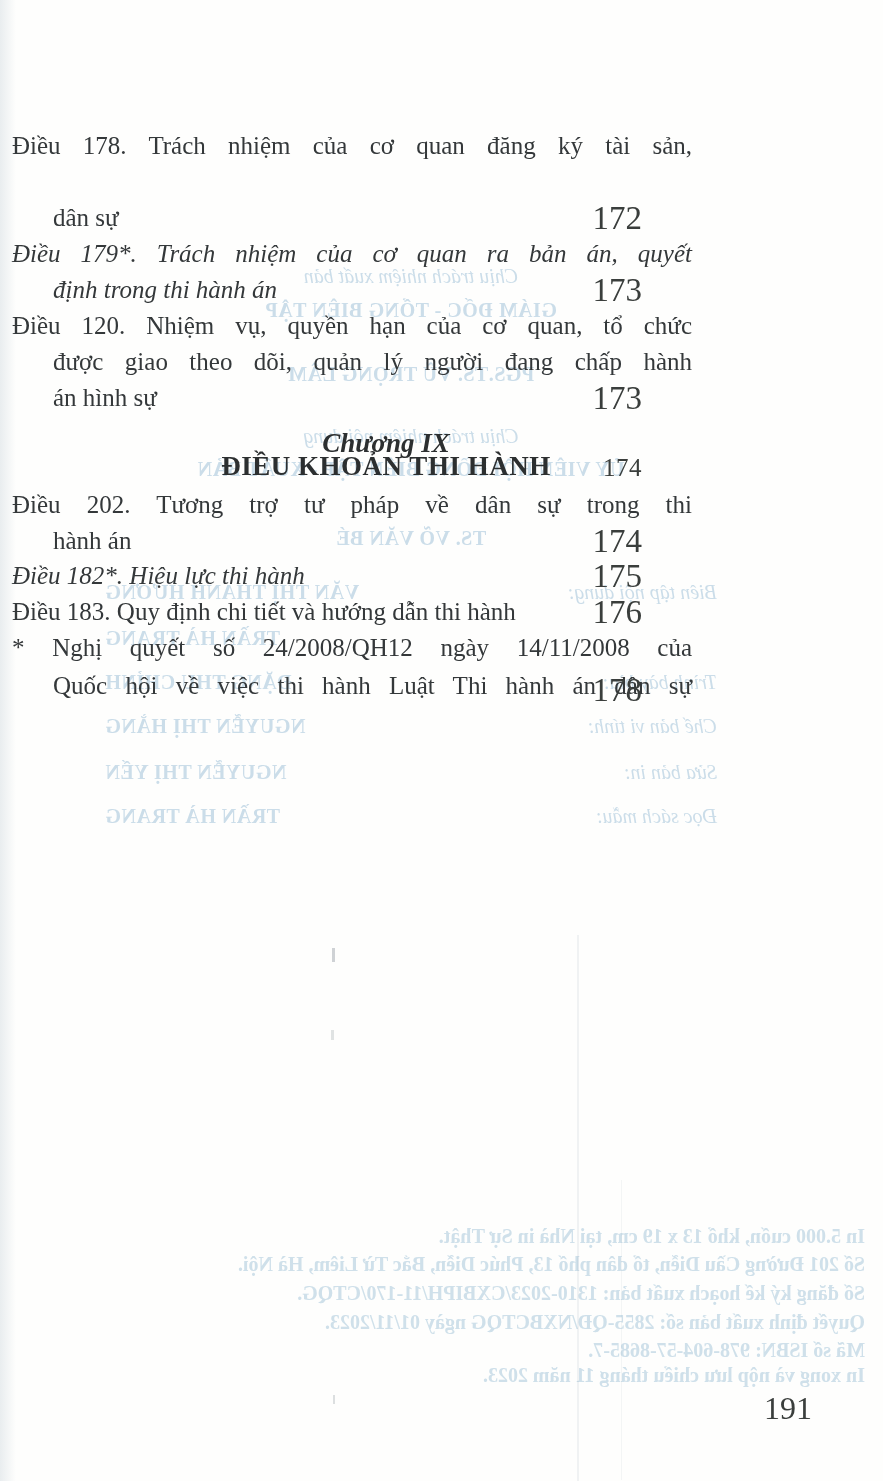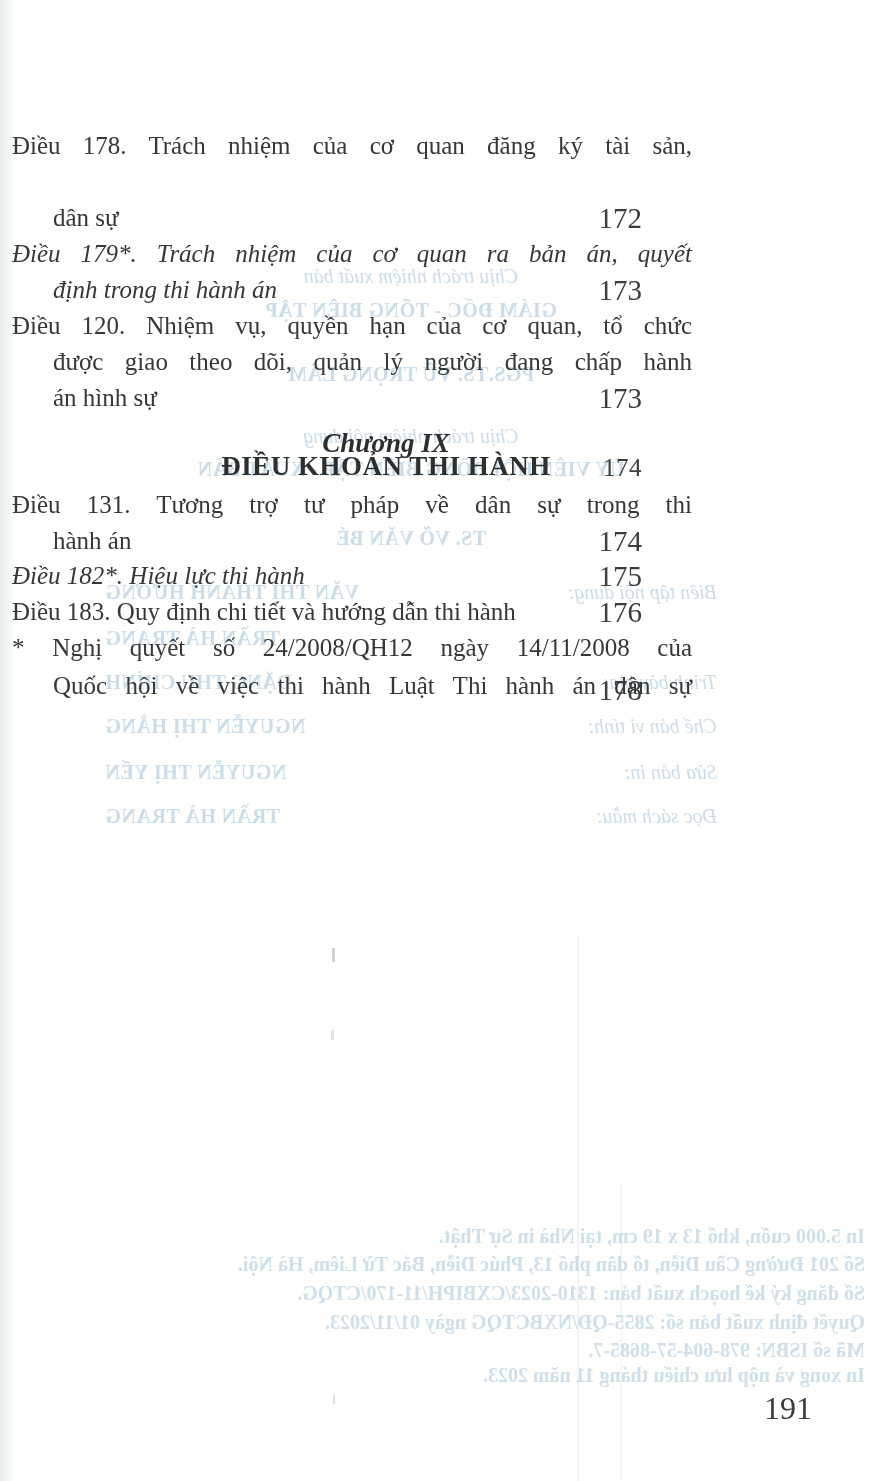--- a/index.html
+++ b/index.html
@@ -26,21 +26,21 @@
   
   .row{position:absolute;left:0;width:713px;font-size:25px;line-height:31px;color:#34383a;}
   .row .txt{display:block;margin-left:12px;width:680px;}
   .row.ind .txt{margin-left:53px;width:639px;}
   .row.just .txt{text-align:justify;text-align-last:justify;}
   .row.italic{font-style:italic;}
   .row.center .txt{margin-left:12px;width:748px;text-align:center;text-align-last:center;}
   .row.chap{font-weight:bold;font-style:italic;font-size:27px;color:#2c2f30;}
   .row.head{font-weight:bold;font-size:27px;letter-spacing:0.5px;color:#2c2f30;}
   .row .num{position:absolute;top:1px;right:71px;width:120px;text-align:right;
-    font-style:normal;font-weight:normal;font-size:29px;color:#3a3e3c;}
+    font-style:normal;font-weight:normal;font-size:33px;color:#3a3e3c;}
   .row.head .num{font-size:25px;}
 
   
   .folio{position:absolute;top:1390px;right:71px;width:120px;text-align:right;
     font-size:32px;color:#3a3e3c;}
 
   
   .artifact{position:absolute;}
   .streak-a{left:577px;top:935px;width:2px;height:546px;background:rgba(150,165,175,0.13);}
   .streak-b{left:621px;top:1180px;width:1px;height:300px;background:rgba(150,165,175,0.10);}
@@ -122,21 +122,21 @@
     <span class="num">173</span>
   </div>
   <div class="row center chap" style="top:428px">
     <span class="txt">Chương IX</span>
   </div>
   <div class="row center head" style="top:451px">
     <span class="txt">ĐIỀU KHOẢN THI HÀNH</span>
     <span class="num">174</span>
   </div>
   <div class="row just" style="top:489px">
-    <span class="txt">Điều 131. Tương trợ tư pháp về dân sự trong thi</span>
+    <span class="txt">Điều 202. Tương trợ tư pháp về dân sự trong thi</span>
   </div>
   <div class="row ind" style="top:525px">
     <span class="txt">hành án</span>
     <span class="num">174</span>
   </div>
   <div class="row italic" style="top:560px">
     <span class="txt">Điều 182*. Hiệu lực thi hành</span>
     <span class="num">175</span>
   </div>
   <div class="row" style="top:596px">

